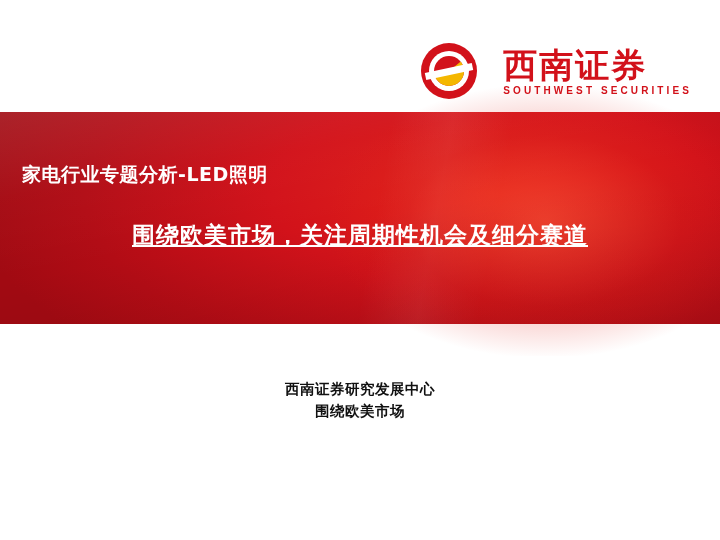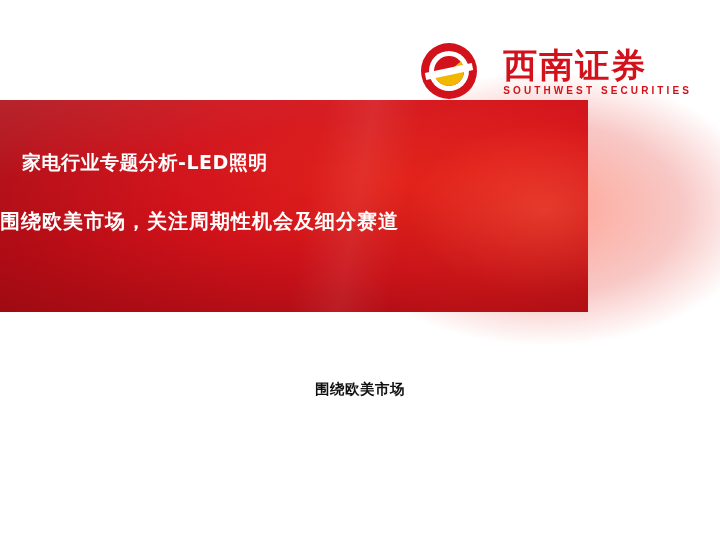--- a/index.html
+++ b/index.html
@@ -99,22 +99,22 @@
     letter-spacing: 3.1px;
     line-height: 13px;
     white-space: nowrap;
     text-align: center;
   }
 
   
   .banner {
     position: absolute;
     left: 0;
-    top: 100px;
-    width: 588px;
+    top: 112px;
+    width: 720px;
     height: 212px;
     background: #c9101a;
     background-image:
       linear-gradient(100deg,
         rgba(255,255,255,0.00) 0%,
         rgba(255,255,255,0.00) 52%,
         rgba(255,255,255,0.07) 60%,
         rgba(255,255,255,0.00) 68%),
       radial-gradient(ellipse 520px 230px at 68% 38%,
         #e2231a 0%, #d2121a 42%, #b20c15 78%, #a10a12 100%);
@@ -153,26 +153,28 @@
     font-weight: bold;
     color: #ffffff;
     letter-spacing: 0.5px;
     white-space: nowrap;
   }
   .banner-title {
     position: absolute;
     left: 0;
     right: 0;
     top: 108px;
-    font-family: "DejaVu Sans", sans-serif;
-    font-size: 20px;
+    text-align: center;
+    font-family: "DejaVu Sans", sans-serif;
+    font-size: 23px;
     font-weight: bold;
     color: #ffffff;
     letter-spacing: 1px;
     white-space: nowrap;
+    text-decoration: underline;
   }
 
   
   .footer {
     position: absolute;
     left: 0;
     right: 0;
     top: 378px;
     text-align: center;
     font-family: "DejaVu Sans", sans-serif;
@@ -204,16 +206,17 @@
   </div>
 
   <div class="banner">
     <div class="glow"></div>
     <div class="sheen"></div>
     <div class="banner-sub">家电行业专题分析-LED照明</div>
     <div class="banner-title">围绕欧美市场，关注周期性机会及细分赛道</div>
   </div>
 
   <div class="footer">
+    <div>西南证券研究发展中心</div>
     <div>围绕欧美市场</div>
   </div>
 
 </div>
 
 </body></html>

